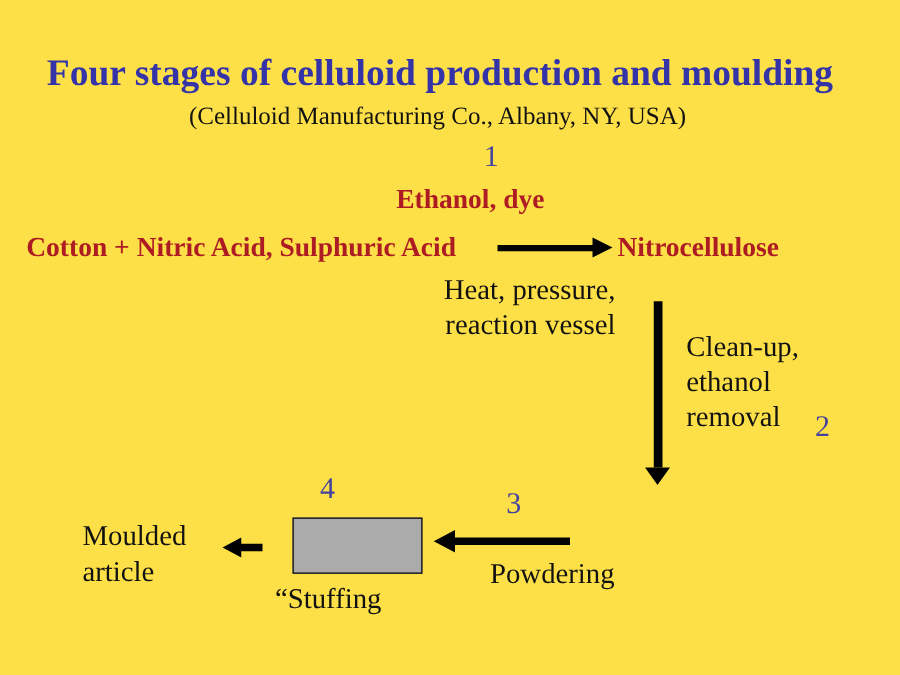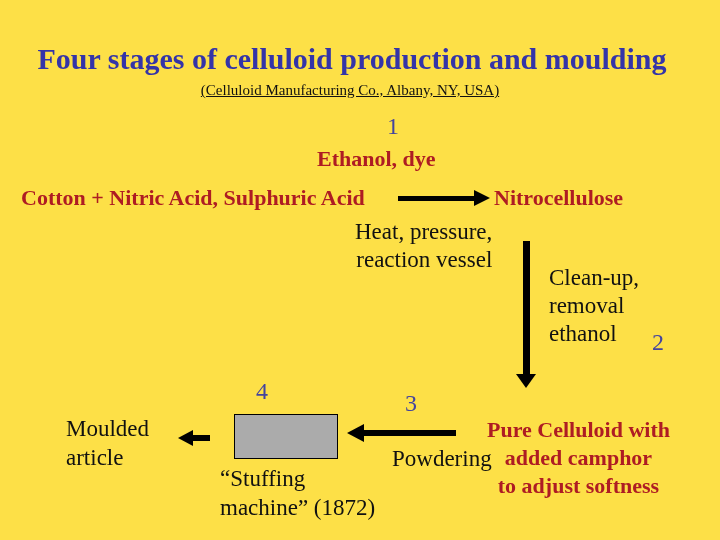--- a/index.html
+++ b/index.html
@@ -19,23 +19,22 @@
   .title {
     left: 0; top: 42; width: 704px;
     text-align: center;
     font-size: 30px; font-weight: bold;
     color: #3434a8;
     letter-spacing: 0px;
   }
   .subtitle {
     left: 0; top: 82px; width: 700px;
     text-align: center;
-    font-size: 15px;
+    font-size: 20px;
     color: #111111;
-    text-decoration: underline;
   }
   .stage-num {
     font-size: 24px;
     color: #44449e;
   }
   .red-label {
     font-size: 22px;
     font-weight: bold;
     color: #ae1c23;
     white-space: nowrap;
@@ -80,22 +79,22 @@
     <div>Heat, pressure,</div>
     <div>reaction vessel</div>
   </div>
 
   <div>
     <div class="arrow-line" style="left:523px; top:241px; width:7px; height:133px;"></div>
     <div class="tri tri-down" style="left:516px; top:374px;"></div>
   </div>
   <div class="abs black-label" style="left:549px; top:264px;">
     <div>Clean-up,</div>
+    <div>ethanol</div>
     <div>removal</div>
-    <div>ethanol</div>
   </div>
   <div class="abs stage-num" style="left:652px; top:329px;">2</div>
 
   <div class="abs stage-num" style="left:256px; top:378px;">4</div>
   <div class="abs stage-num" style="left:405px; top:390px;">3</div>
 
   <div class="abs black-label" style="left:66px; top:414px; line-height:29px;">
     <div>Moulded</div>
     <div>article</div>
   </div>
@@ -107,24 +106,18 @@
 
   <div class="gray-box" style="left:234px; top:414px; width:102px; height:43px;"></div>
 
   <div>
     <div class="tri tri-left" style="left:347px; top:424px; border-right-width:17px; border-top-width:9px; border-bottom-width:9px;"></div>
     <div class="arrow-line" style="left:362px; top:430px; width:94px; height:6px;"></div>
   </div>
 
   <div class="abs black-label" style="left:220px; top:464px; line-height:29px;">
     <div>“Stuffing</div>
-    <div>machine” (1872)</div>
   </div>
 
   <div class="abs black-label" style="left:392px; top:445px;">Powdering</div>
 
-  <div class="abs red-label" style="left:487px; top:416px; line-height:28px;">
-    <div>Pure Celluloid with</div>
-    <div>added camphor</div>
-    <div>to adjust softness</div>
-  </div>
 
 </div>
 
 </body></html>

